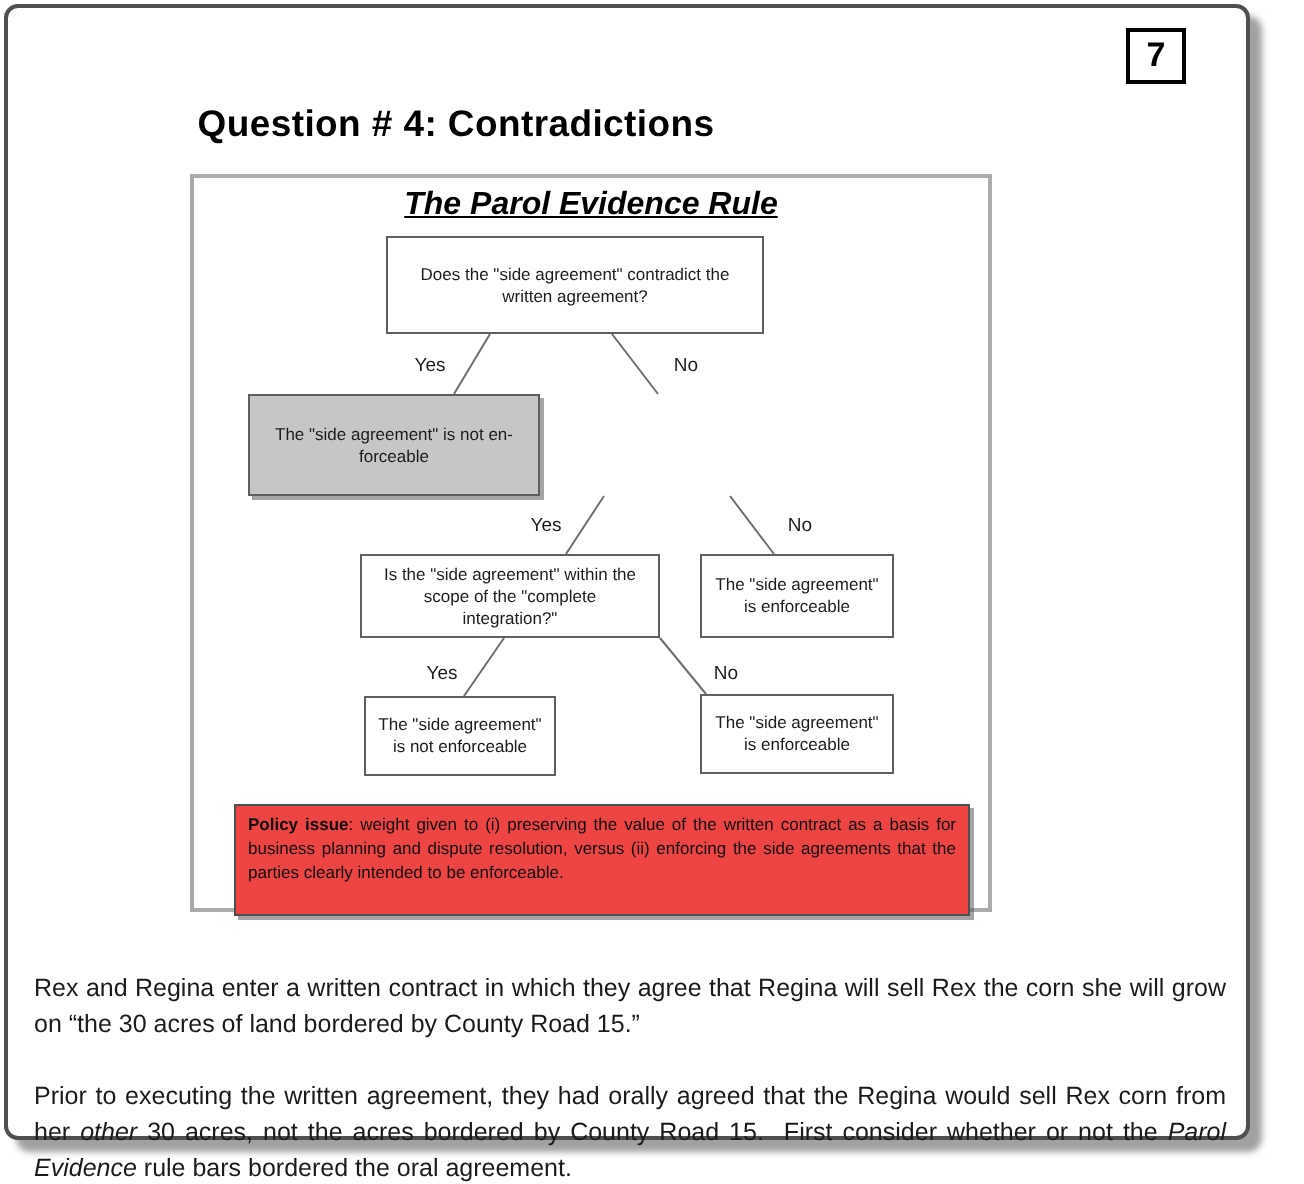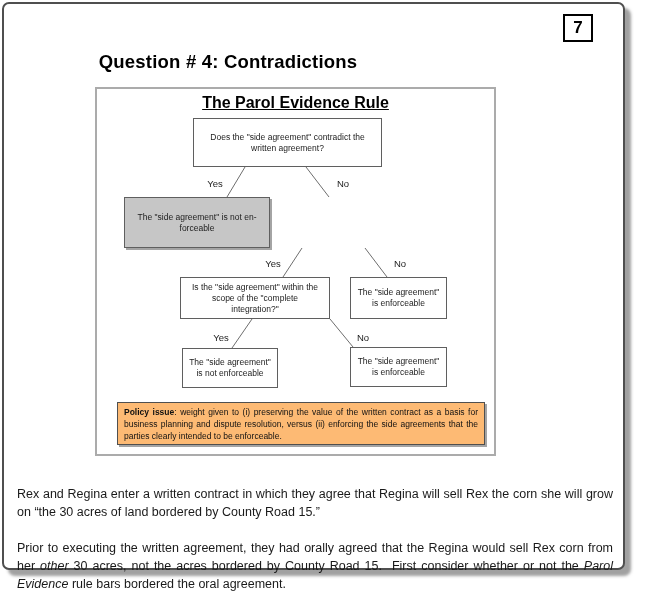--- a/index.html
+++ b/index.html
@@ -42,20 +42,21 @@
     position: absolute; left: 91px; top: 83px;
     width: 401px; height: 369px;
     border: 2px solid #ababab;
     background: #fff;
   }
   .flowchart-title {
     position: absolute; left: 0; top: 5px; width: 100%;
     text-align: center;
     font-size: 16px; font-weight: bold; color: #000;
     text-decoration: underline;
+    font-style: italic;
   }
   .connectors { position: absolute; left: 0; top: 0; width: 397px; height: 365px; }
   .node {
     position: absolute;
     border: 1px solid #5f5f5f;
     background: #ffffff;
     display: flex; align-items: center; justify-content: center;
     font-size: 8.5px; line-height: 11px; color: #1c1c1c;
     text-align: center;
   }
@@ -72,22 +73,22 @@
   .n-4l  { left: 85px;  top: 259px; width: 96px;  height: 40px; }
   .n-4r  { left: 253px; top: 258px; width: 97px;  height: 40px; }
   .edge-label {
     position: absolute;
     font-size: 9.5px; color: #1c1c1c;
     transform: translate(-50%, -50%);
     background: transparent;
   }
   .policy-box {
     position: absolute; left: 20px; top: 313px;
-    width: 368px; height: 43px;
-    background: #fdba74;
+    width: 368px; height: 56px;
+    background: #ef4444;
     border: 1px solid #4f4f4f;
     box-shadow: 2px 2px 0 rgba(90,90,90,0.55);
     font-size: 8.5px; line-height: 12px; color: #111;
     padding: 3px 6px;
     text-align: justify;
   }
   .policy-label { font-weight: bold; }
   .body-text {
     position: absolute; left: 13px; top: 464px;
     width: 596px;

